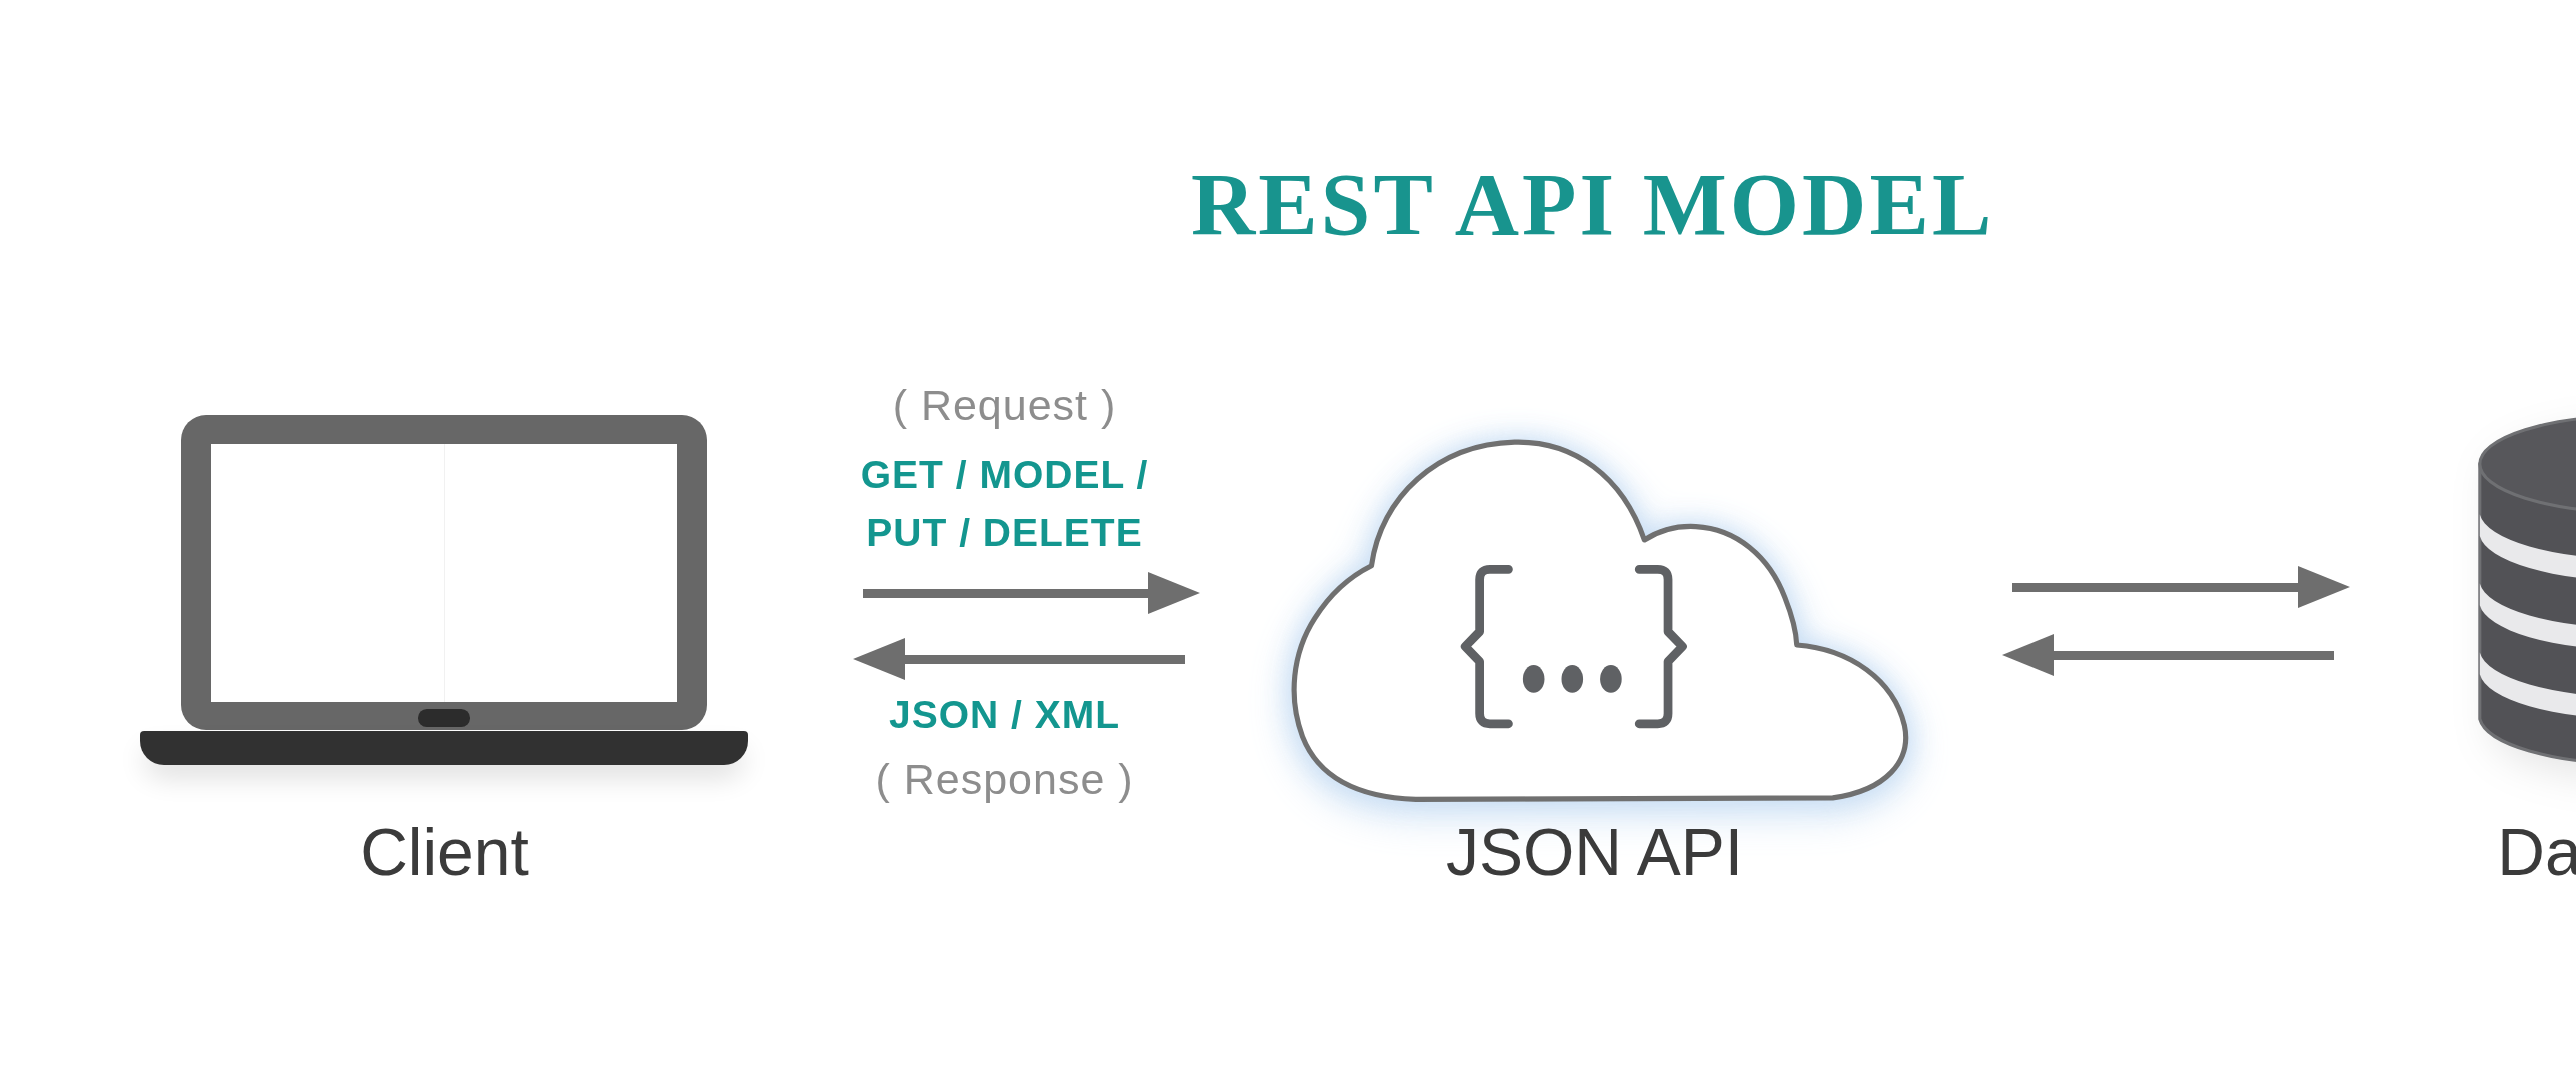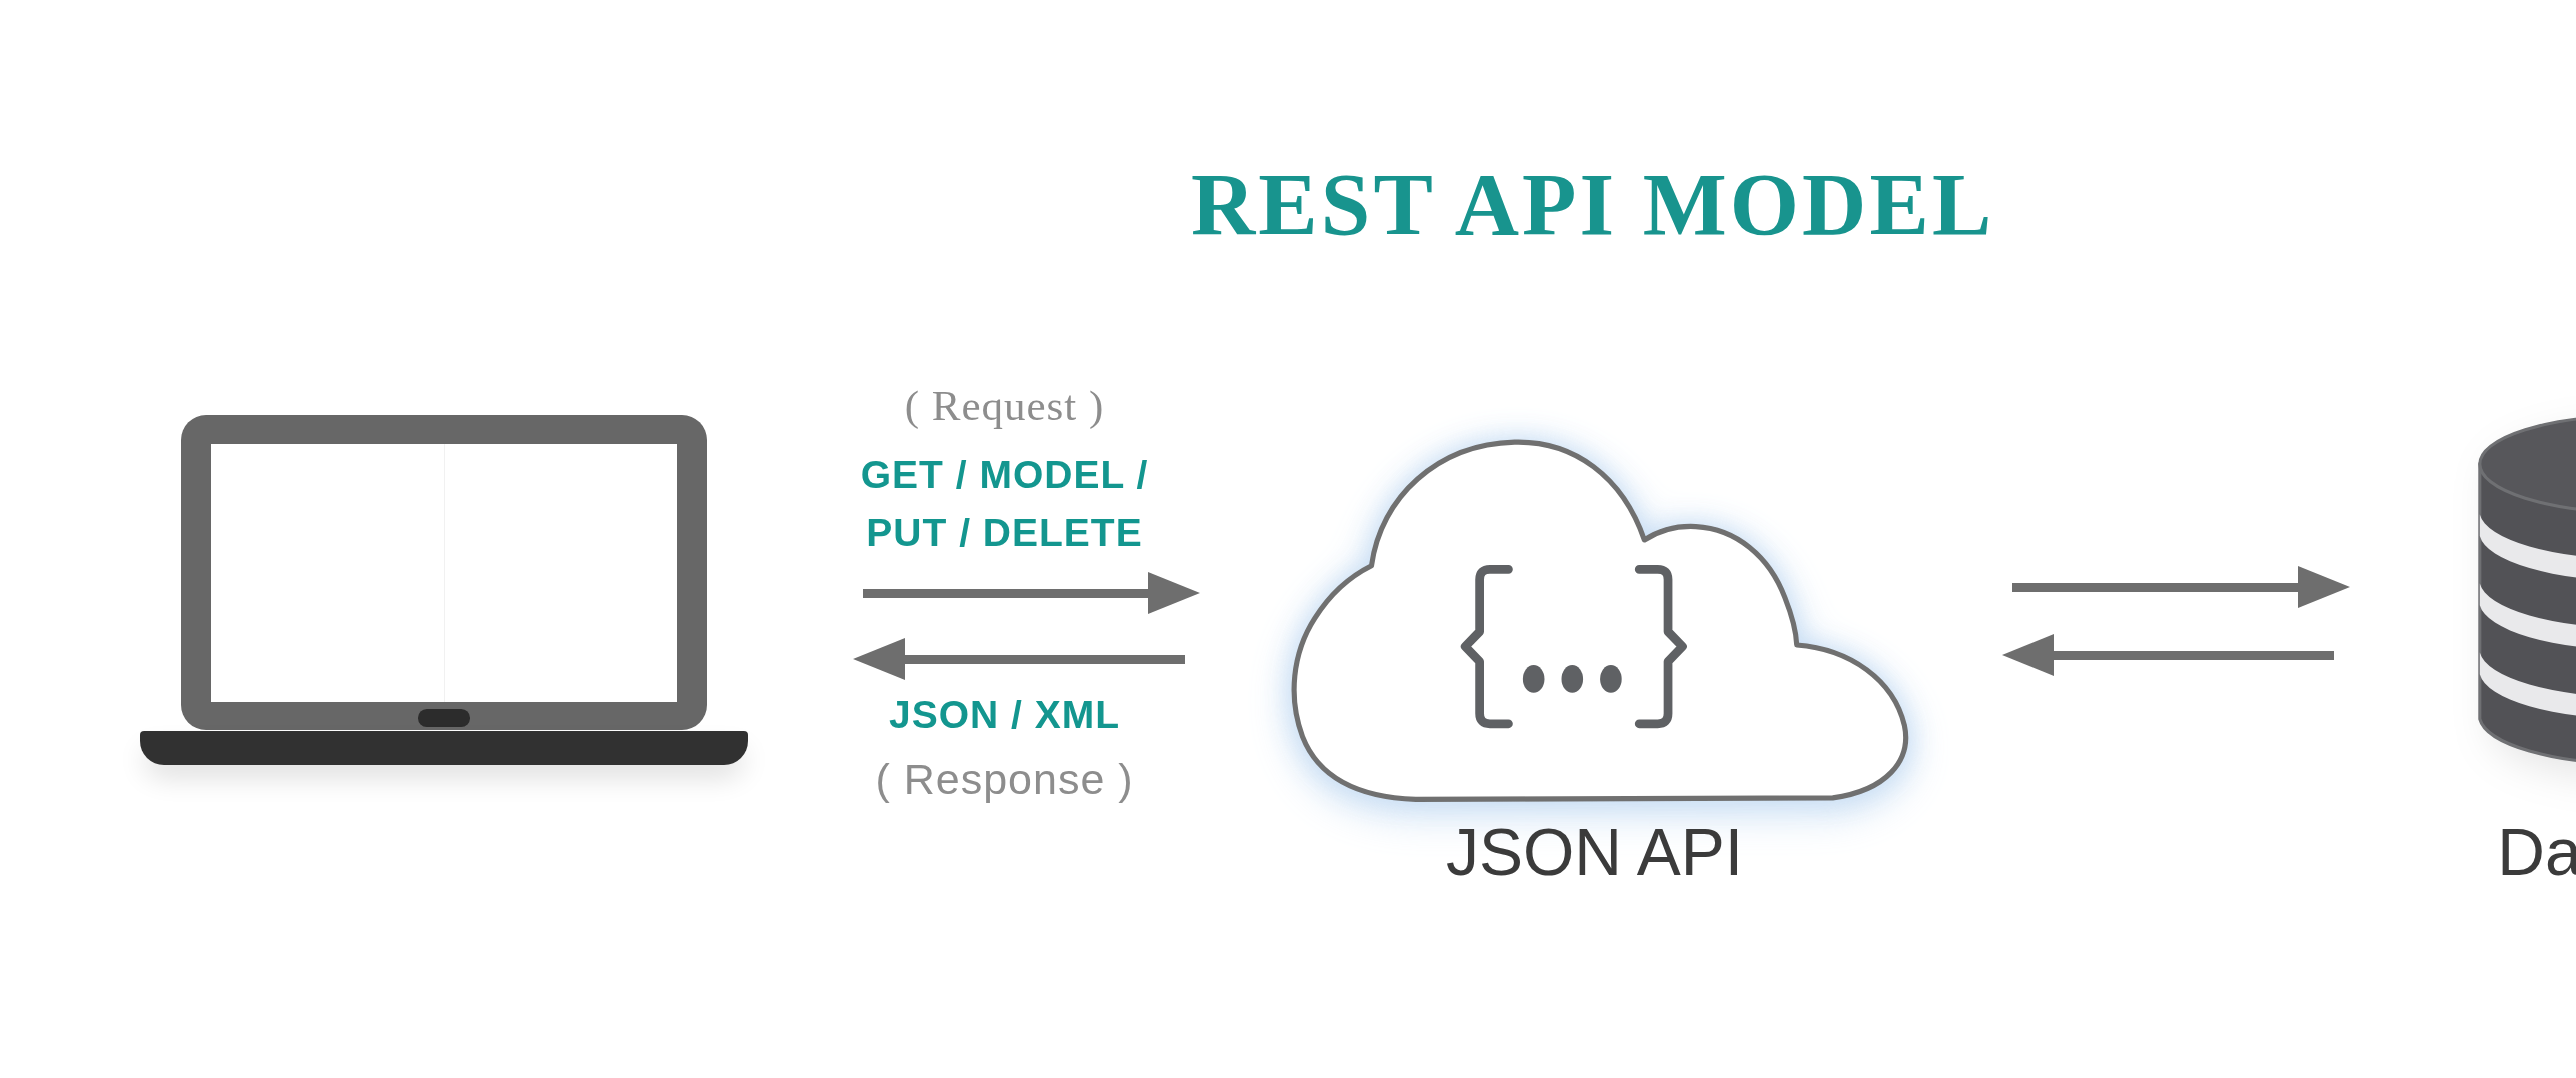--- a/index.html
+++ b/index.html
@@ -56,21 +56,21 @@
     border-radius:4.1px 4.1px 24px 24px;
     box-shadow:0 15.5px 28px -4.1px rgba(0,0,0,0.14);
   }
   
   .flow-text{
     position:absolute;left:824px;width:361px;
     text-align:center;line-height:1;white-space:nowrap;
   }
   .caption{font-size:43px;color:#8d8d8d;letter-spacing:1px;}
   .methods{font-size:39px;font-weight:700;color:#13968f;letter-spacing:1px;}
-  .t-request{top:384px;font-family:Liberation Serif, serif;}
+  .t-request{top:384px;}
   .t-m1{top:455px;}
   .t-m2{top:513px;}
   .t-json{top:695px;}
   .t-response{top:758px;}
   
   .arrow{position:absolute;height:43px;}
   .arrow .shaft{position:absolute;top:17px;height:9.3px;background:#6e6e6e;}
   .arrow .head-r{
     position:absolute;top:0;width:0;height:0;
     border-top:21.6px solid transparent;border-bottom:21.6px solid transparent;
@@ -107,20 +107,21 @@
 
 <div class="canvas">
 
   <div class="title">REST API MODEL</div>
 
   <div class="laptop-bezel">
     <div class="laptop-screen"></div>
     <div class="laptop-notch"></div>
   </div>
   <div class="laptop-base"></div>
+  <div class="node-label label-client">Client</div>
 
   <div class="flow-text caption t-request">( Request )</div>
   <div class="flow-text methods t-m1">GET / MODEL /</div>
   <div class="flow-text methods t-m2">PUT / DELETE</div>
   <div class="flow-text caption t-response">( Response )</div>
   <div class="flow-text methods t-json">JSON / XML</div>
 
   <div class="arrow a-req">
     <div class="shaft"></div>
     <div class="head-r"></div>

